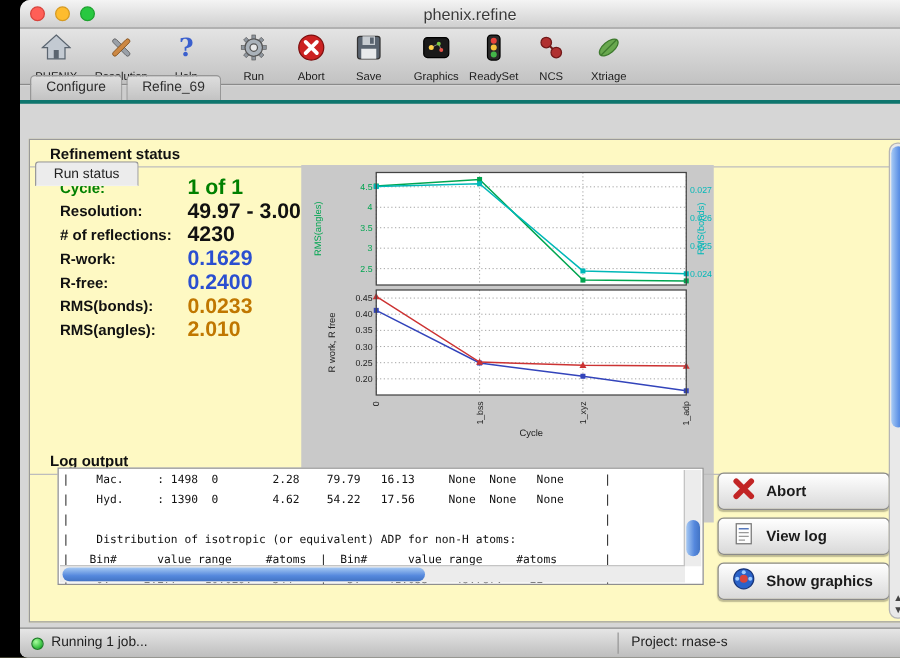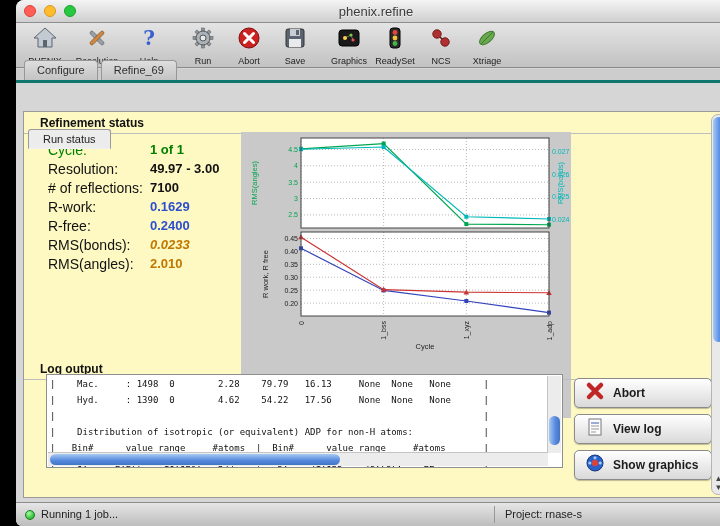--- a/index.html
+++ b/index.html
@@ -26,22 +26,22 @@
   .tabclose{position:absolute;right:8px;top:4px;font-size:12px;color:#555;}
   
   .runstatus{position:absolute;left:12px;top:93px;font-size:11px;color:#222;padding:3px 14px;background:#ececec;border:1px solid #9a9a9a;border-bottom:1px solid #f0f0f0;border-radius:3px 3px 0 0;z-index:3;margin-top:36px;}
   
   .panel{position:absolute;left:7px;top:111px;right:7px;height:387px;background:#fef9c3;border:1px solid #9a9a9a;box-sizing:border-box;}
   .sect-head{position:absolute;left:0;width:100%;padding:4px 0 3px 16px;font-size:12px;font-weight:bold;color:#111;border-bottom:1px solid #bdbdbd;box-sizing:border-box;}
   .sect-head.refine{top:0;}
   .sect-head.log{top:246px;}
   .stats{position:absolute;left:24px;top:28px;}
   .stat-row{display:flex;height:19px;align-items:center;}
-  .stat-label{width:102px;font-size:14px;font-weight:normal;color:#111;}
-  .stat-value{font-size:13px;font-weight:bold;color:#111;}
+  .stat-label{width:102px;font-size:12px;font-weight:bold;color:#111;}
+  .stat-value{font-size:17px;font-weight:bold;color:#111;}
   
   .chart-panel{position:absolute;left:217px;top:20px;width:330px;height:286px;background:#c9c9c9;}
   
   .logbox{position:absolute;left:22px;top:262px;width:517px;height:94px;background:#fff;border:1px solid #8f8f8f;overflow:hidden;box-sizing:border-box;}
   .logbox pre{margin:0;padding:1px 2px 0 3px;font-family:"DejaVu Sans Mono","Liberation Mono",monospace;font-size:9px;line-height:16px;color:#111;}
   .vscroll{position:absolute;top:1px;right:1px;bottom:14px;width:13px;background:#ececec;border-left:1px solid #c4c4c4;}
   .vthumb{position:absolute;left:1px;right:1px;top:52%;height:38%;border-radius:6px;background:linear-gradient(90deg,#a6c9f3,#5588dd 60%,#4374c4);}
   .hscroll{position:absolute;left:1px;right:14px;bottom:1px;height:13px;background:#ececec;border-top:1px solid #c4c4c4;}
   .hthumb{position:absolute;top:1px;bottom:1px;left:2px;width:58%;border-radius:6px;background:linear-gradient(#a6c9f3,#5588dd 60%,#4374c4);}
   
@@ -197,33 +197,33 @@
       <div class="stat-row">
         <span class="stat-label" style="color: rgb(0, 128, 0);">Cycle:</span>
         <span class="stat-value" style="color: rgb(0, 128, 0);">1 of 1</span>
       </div>
       <div class="stat-row">
         <span class="stat-label">Resolution:</span>
         <span class="stat-value" style="color: rgb(17, 17, 17);">49.97 - 3.00</span>
       </div>
       <div class="stat-row">
         <span class="stat-label"># of reflections:</span>
-        <span class="stat-value" style="color: rgb(17, 17, 17);">7100</span>
+        <span class="stat-value" style="color: rgb(17, 17, 17);">4230</span>
       </div>
       <div class="stat-row">
         <span class="stat-label">R-work:</span>
         <span class="stat-value" style="color: rgb(43, 79, 208);">0.1629</span>
       </div>
       <div class="stat-row">
         <span class="stat-label">R-free:</span>
         <span class="stat-value" style="color: rgb(43, 79, 208);">0.2400</span>
       </div>
       <div class="stat-row">
         <span class="stat-label">RMS(bonds):</span>
-        <span class="stat-value" style="color: rgb(192, 119, 0); font-style: italic;">0.0233</span>
+        <span class="stat-value" style="color: rgb(192, 119, 0);">0.0233</span>
       </div>
       <div class="stat-row">
         <span class="stat-label">RMS(angles):</span>
         <span class="stat-value" style="color: rgb(192, 119, 0);">2.010</span>
       </div>
     </div>
 
     <div class="chart-panel">
       <svg id="chart-svg" width="330" height="222" viewBox="0 0 330 222">
           <rect x="60" y="6" width="248" height="90" fill="#ffffff"></rect>

